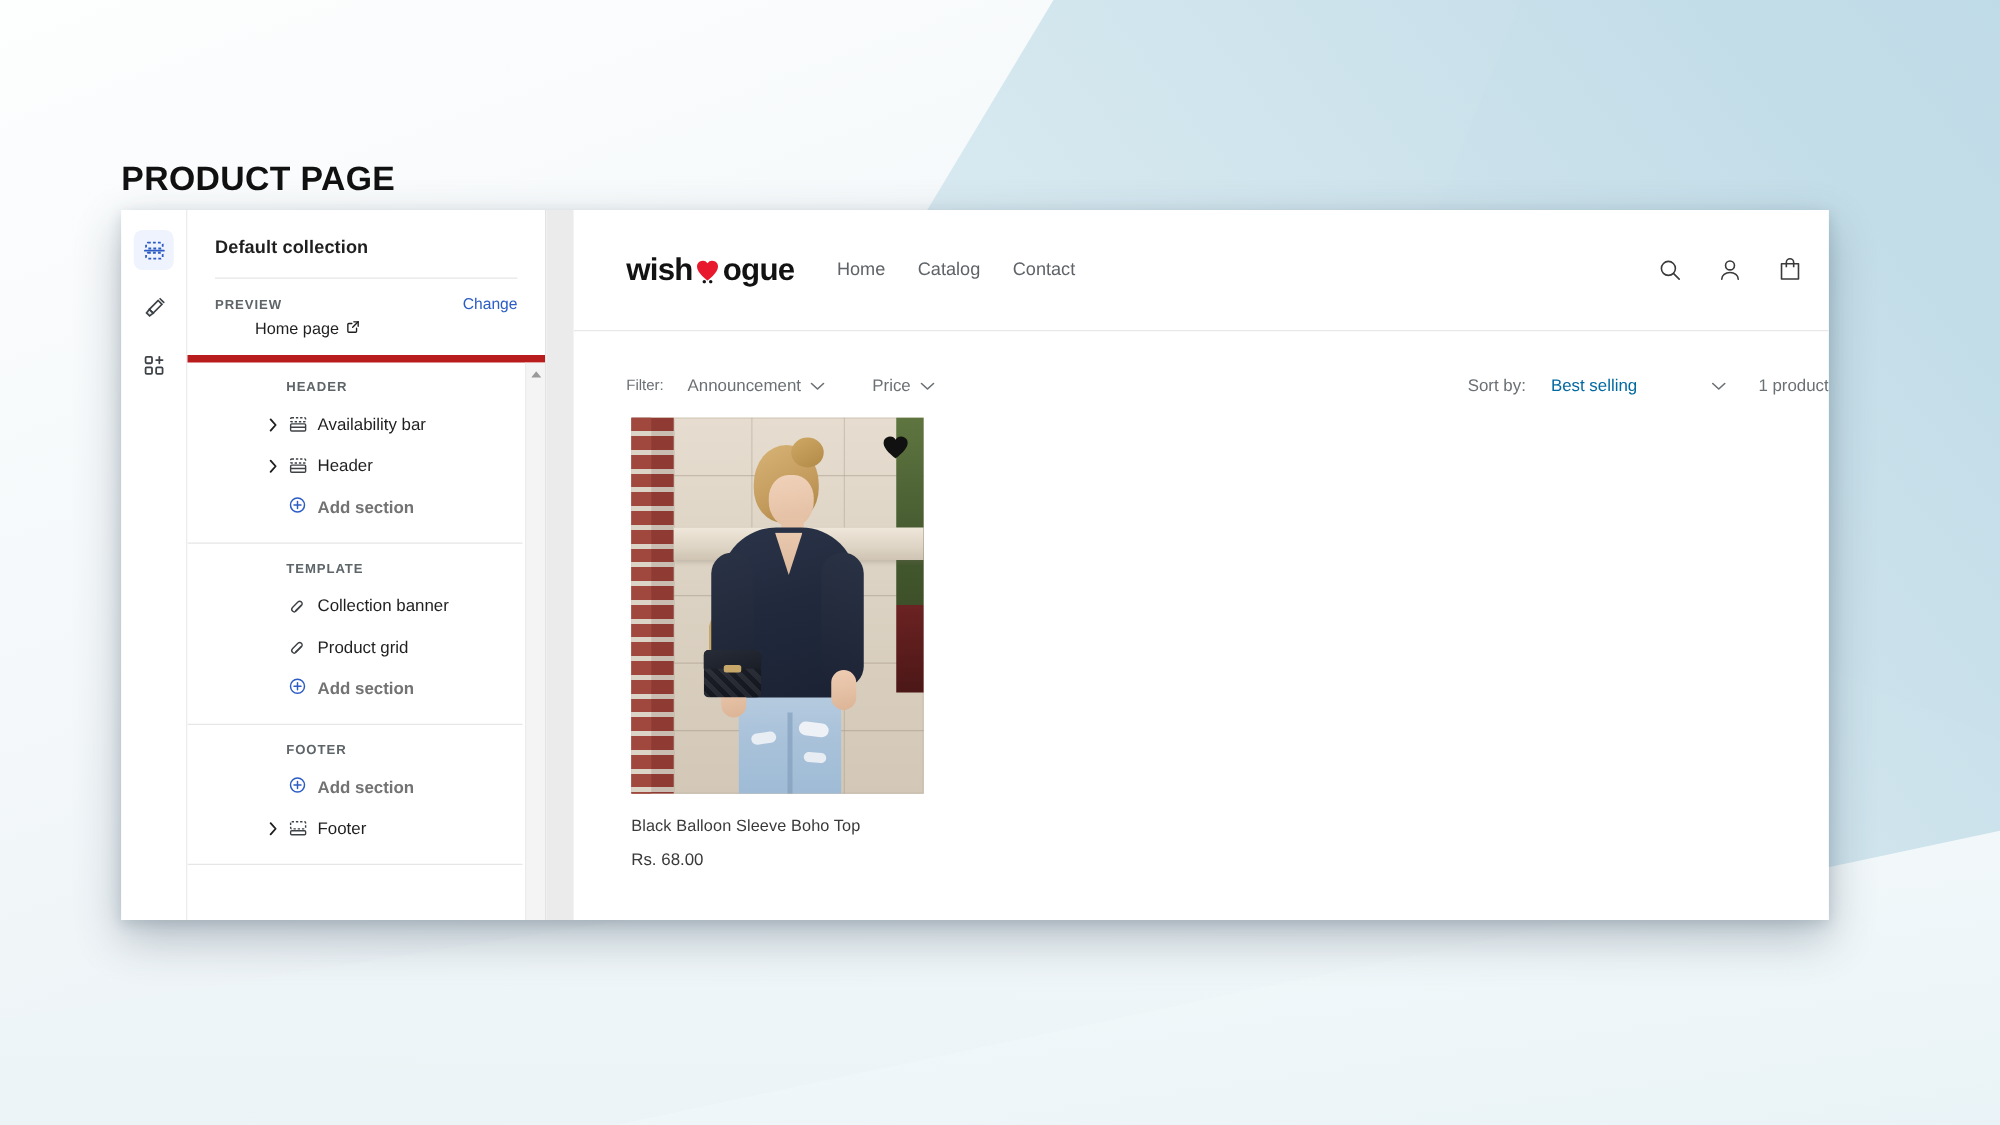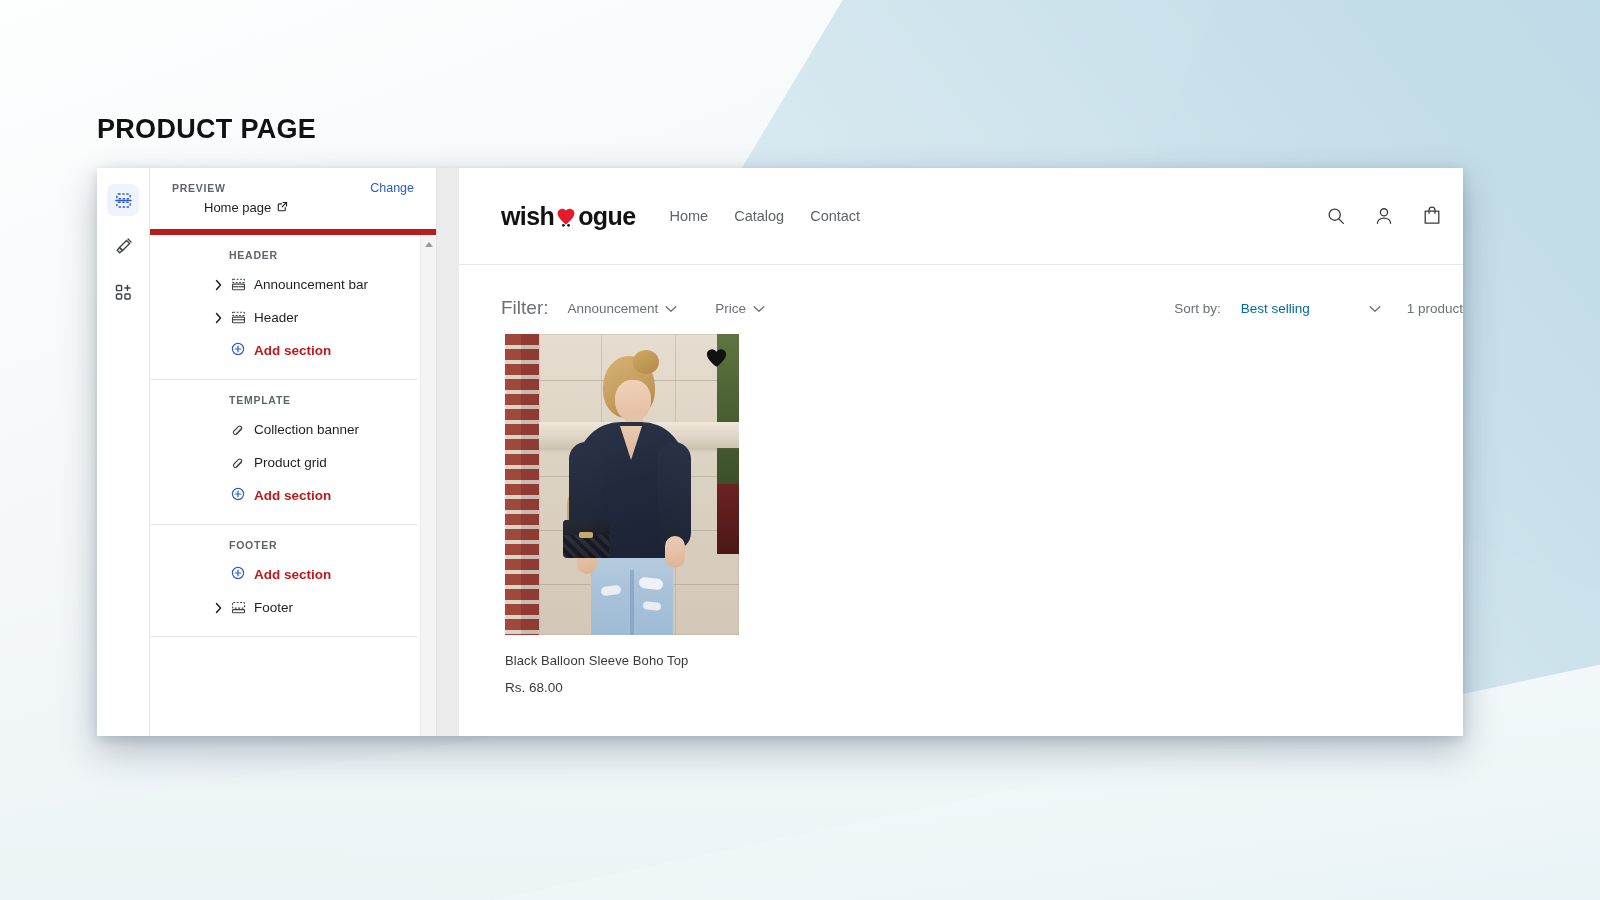--- a/index.html
+++ b/index.html
@@ -50,21 +50,21 @@
     position: absolute;
     bottom: -600px; left: 250px;
     width: 1500px; height: 700px;
     background: linear-gradient(4deg, #d4e5ed 0%, #e6f1f5 60%, #f2f8fa 100%);
     transform: rotate(-12deg);
   }
 
   
   #page-title {
     position: absolute;
-    left: 97px; top: 114px;
+    left: 97px; top: 128px;
     font-size: 27px;
     font-weight: bold;
     letter-spacing: .3px;
     color: #111111;
   }
 
   
   #app-window {
     position: absolute;
     left: 97px; top: 168px;
@@ -179,21 +179,21 @@
     position: absolute;
     left: 81px;
     display: flex; align-items: center;
   }
   .sec-item .sec-label { margin-left: 44px; }
   .sec-item.no-chev .sec-icon { left: 81px; }
   .add-row {
     display: flex; align-items: center; gap: 9px;
     height: 33px;
     padding-left: 81px;
-    color: #b91c1c;
+    color: #737373;
     font-size: 13.5px;
     font-weight: bold;
     cursor: pointer;
   }
 
   
   #sb-track {
     position: absolute;
     top: 0; right: 0;
     width: 16px; height: 100%;
@@ -254,21 +254,21 @@
   }
   .act-icon { cursor: pointer; display: flex; }
 
   
   #facets {
     display: flex; align-items: center;
     padding: 24px 0 0 42px;
     height: 62px;
   }
   .facet-label {
-    font-size: 19px; color: #6b7074;
+    font-size: 12px; color: #6b7074;
     margin-right: 19px;
   }
   .facet {
     display: flex; align-items: center; gap: 7px;
     font-size: 13.5px; color: #6b7074;
     margin-right: 38px;
     cursor: pointer;
   }
   #sort-area {
     margin-left: auto;
@@ -514,20 +514,24 @@
             <rect x="11.5" y="11.5" width="5.4" height="5.4" rx="1"></rect>
             <line x1="14.2" y1="2.6" x2="14.2" y2="8" stroke-linecap="round"></line>
             <line x1="11.5" y1="5.3" x2="16.9" y2="5.3" stroke-linecap="round"></line>
           </svg>
         </span>
       </div>
     </div>
 
     <div id="sidebar">
 
+      <div id="sidebar-head">
+        <div id="collection-title">Default collection</div>
+        <div id="head-divider"></div>
+      </div>
 
       <div id="preview-block">
         <div class="preview-row">
           <span id="preview-label">PREVIEW</span>
           <span id="preview-change">Change</span>
         </div>
         <div id="preview-target">
           <span>Home page</span>
           <span>
             <svg width="11" height="11" viewBox="0 0 12 12" fill="none" stroke="#1f1f1f" stroke-width="1.2" stroke-linecap="round">
@@ -550,21 +554,21 @@
                   <path d="M2.5 1.5L6.5 6l-4 4.5"></path>
                 </svg>
             </span>
             <span class="sec-icon">
               <svg width="15" height="15" viewBox="0 0 16 16" fill="none" stroke="#3d4246" stroke-width="1.2">
                 <rect x="1.6" y="2.4" width="12.8" height="3.4" rx=".9" stroke-dasharray="2 1.6"></rect>
                 <rect x="1.6" y="7.6" width="12.8" height="6" rx=".9"></rect>
                 <line x1="1.6" y1="10.4" x2="14.4" y2="10.4"></line>
               </svg>
             </span>
-            <span class="sec-label">Announcement bar</span>
+            <span class="sec-label">Availability bar</span>
           </div>
 
           <div class="sec-item">
             <span class="chev">
               <svg width="9" height="12" viewBox="0 0 9 12" fill="none" stroke="#1f1f1f" stroke-width="1.5" stroke-linecap="round" stroke-linejoin="round">
                   <path d="M2.5 1.5L6.5 6l-4 4.5"></path>
                 </svg>
             </span>
             <span class="sec-icon">
               <svg width="15" height="15" viewBox="0 0 16 16" fill="none" stroke="#3d4246" stroke-width="1.2">

